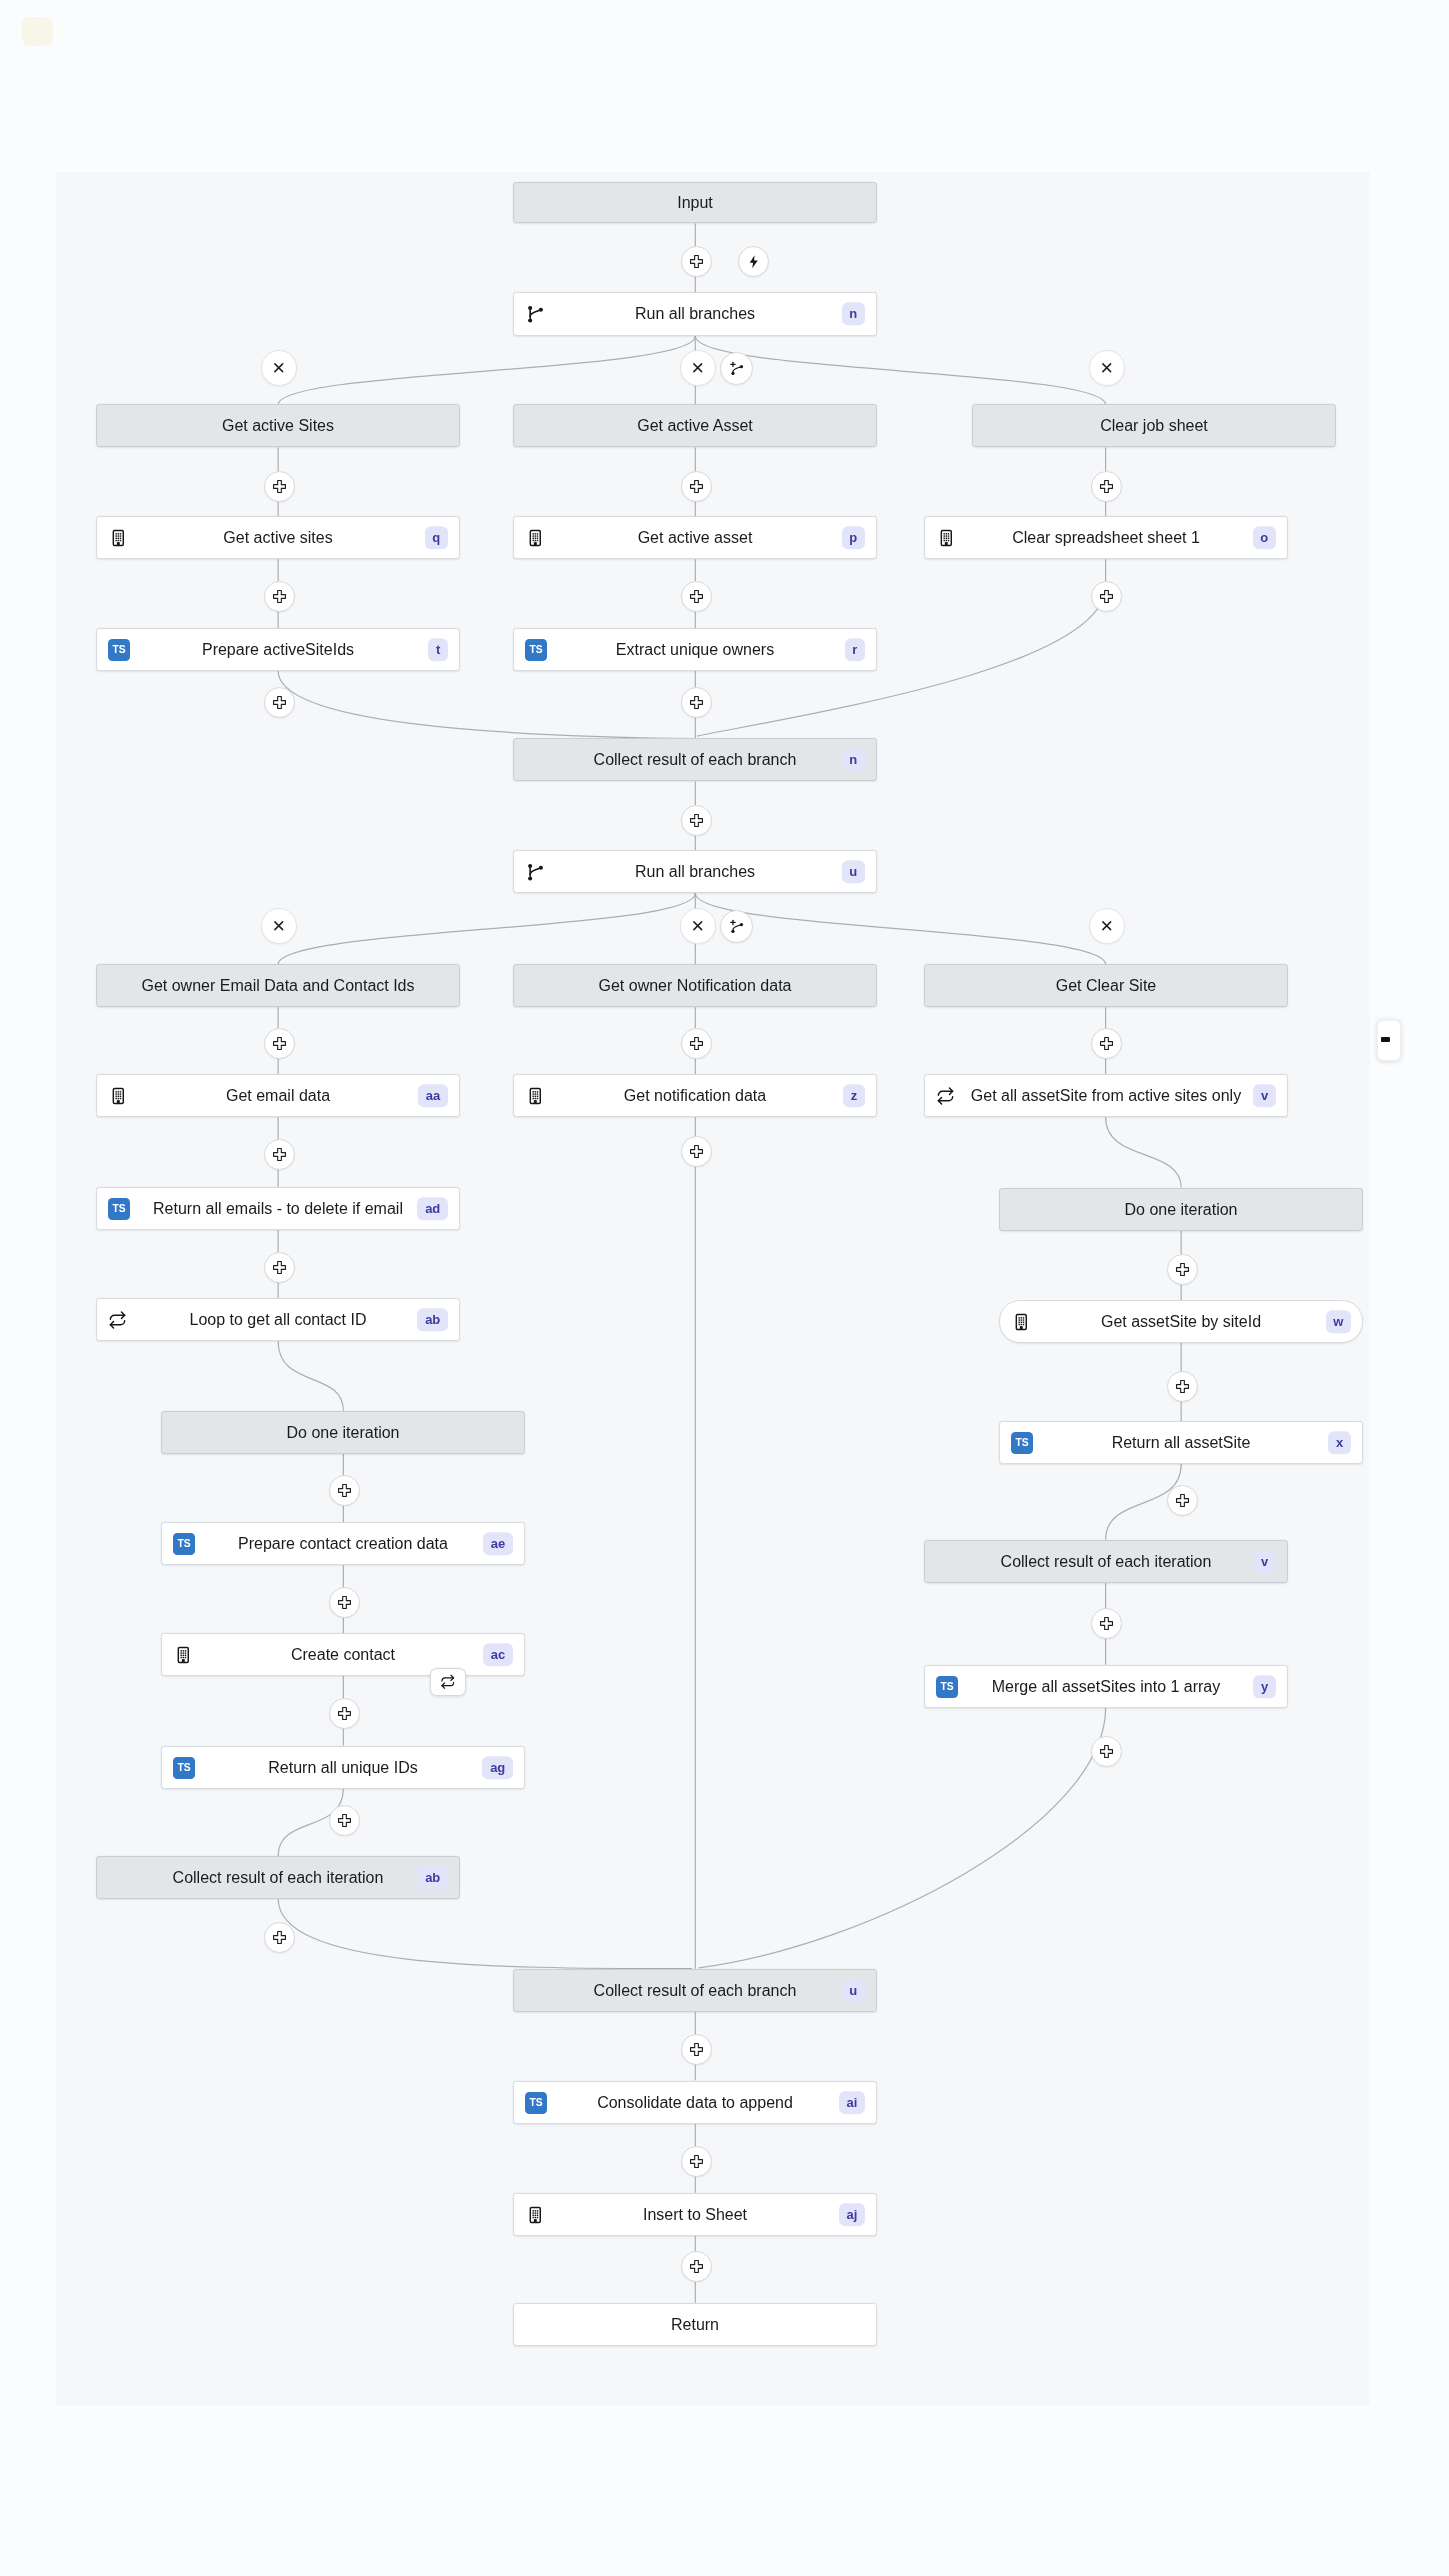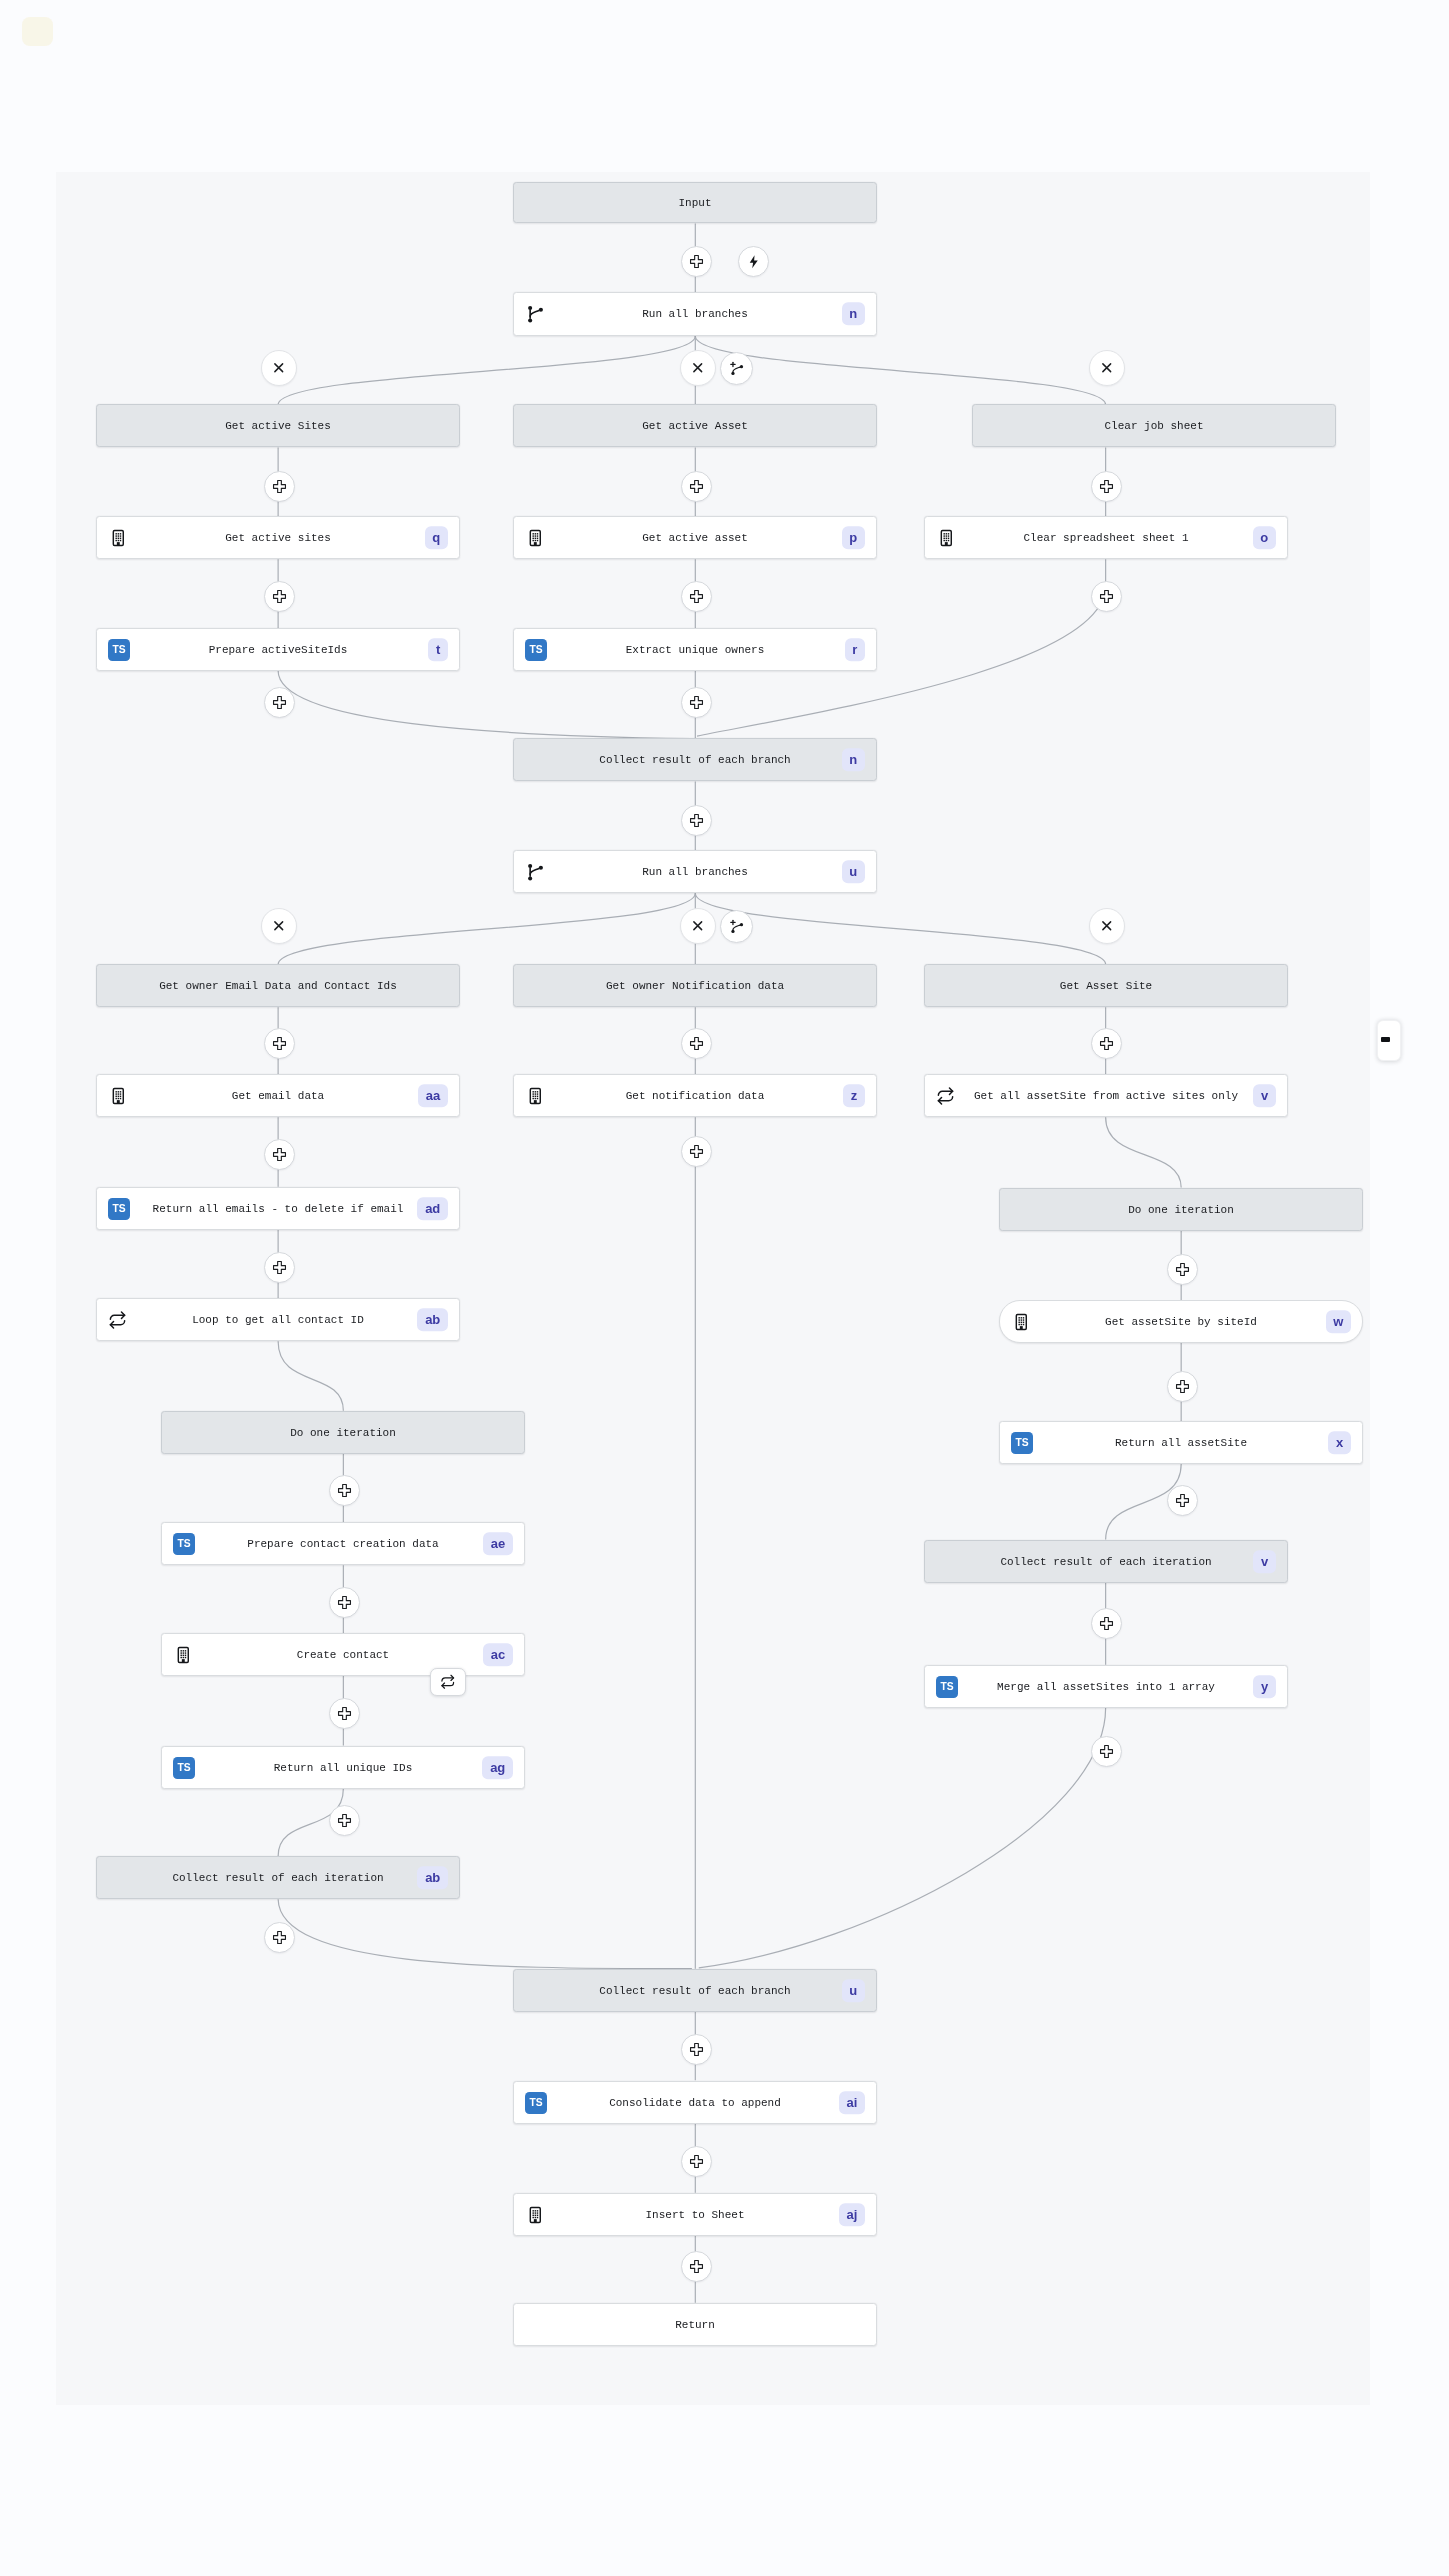--- a/index.html
+++ b/index.html
@@ -18,21 +18,21 @@
   .edge{stroke:var(--edge,#a9aeb5);stroke-width:1.4;fill:none;}
   .node{
     position:absolute;box-sizing:border-box;
     background:var(--node-bg,#fff);
     border:0.9px solid var(--node-border,#d9dcdf);
     border-radius:3.4px;
     display:flex;align-items:center;justify-content:center;
     box-shadow:0 0.9px 1.7px rgba(20,24,31,.09);
   }
   .node.header{background:var(--header-bg,#e3e6e9);border-color:var(--header-border,#c9ced3);}
-  .node-label{font-size:11px;color:#191b1f;white-space:nowrap;font-family:Liberation Mono, monospace;}
+  .node-label{font-size:16px;color:#191b1f;white-space:nowrap;}
   .node-icon{position:absolute;left:11px;top:50%;transform:translateY(-50%);display:flex;align-items:center;}
   .ts-chip{
     width:22px;height:22px;border-radius:4.3px;background:var(--ts-blue,#3178c6);
     color:#fff;font-weight:bold;font-size:10.3px;
     display:flex;align-items:center;justify-content:center;
   }
   .node-badge{
     position:absolute;right:11px;top:50%;transform:translateY(-50%);
     background:var(--badge-bg,#e2e5fa);color:var(--badge-text,#3d3ba3);
     font-weight:bold;font-size:13px;line-height:1;
@@ -253,21 +253,21 @@
     <span class="node-label">Get owner Email Data and Contact Ids</span>
 
   </div>
       <div class="node header" style="left: 513px; top: 964px; width: 364px; height: 43px;">
 
     <span class="node-label">Get owner Notification data</span>
 
   </div>
       <div class="node header" style="left: 924px; top: 964px; width: 364px; height: 43px;">
 
-    <span class="node-label">Get Asset Site</span>
+    <span class="node-label">Get Clear Site</span>
 
   </div>
       <div class="node task" style="left: 96px; top: 1074px; width: 364px; height: 43px;">
     <span class="node-icon">
           <svg width="20.6" height="20.6" viewBox="0 0 24 24">
             <rect x="6.2" y="3.2" width="11.6" height="17.6" rx="1.4" fill="none" stroke="#15171a" stroke-width="1.7"></rect>
             <g fill="#15171a">
               <rect x="8.7" y="6.3" width="1.7" height="1.7"></rect>
               <rect x="11.2" y="6.3" width="1.7" height="1.7"></rect>
               <rect x="13.7" y="6.3" width="1.7" height="1.7"></rect>

